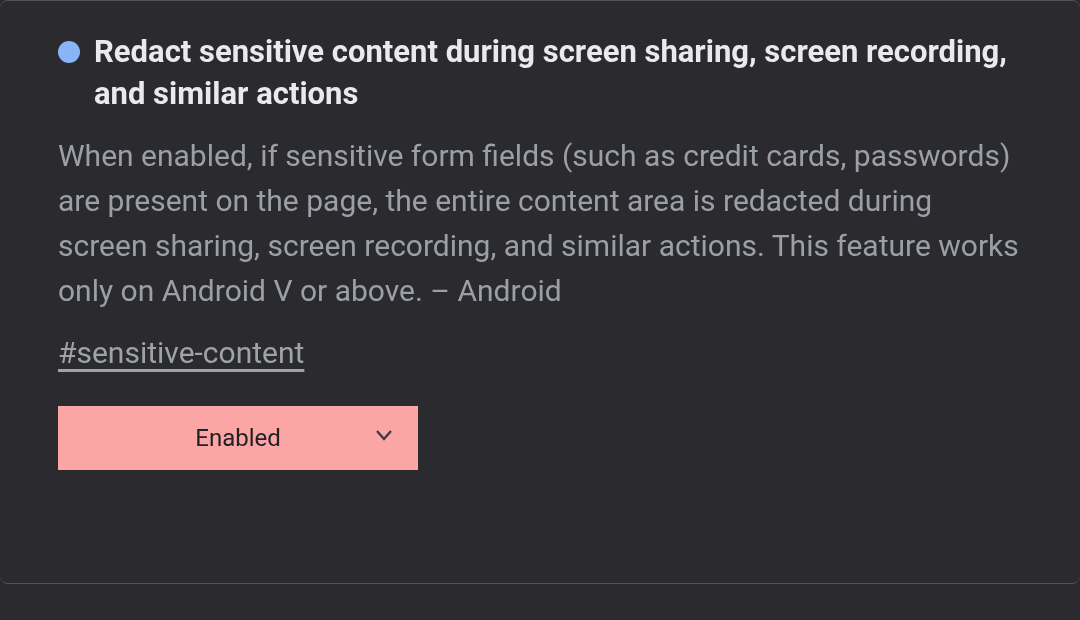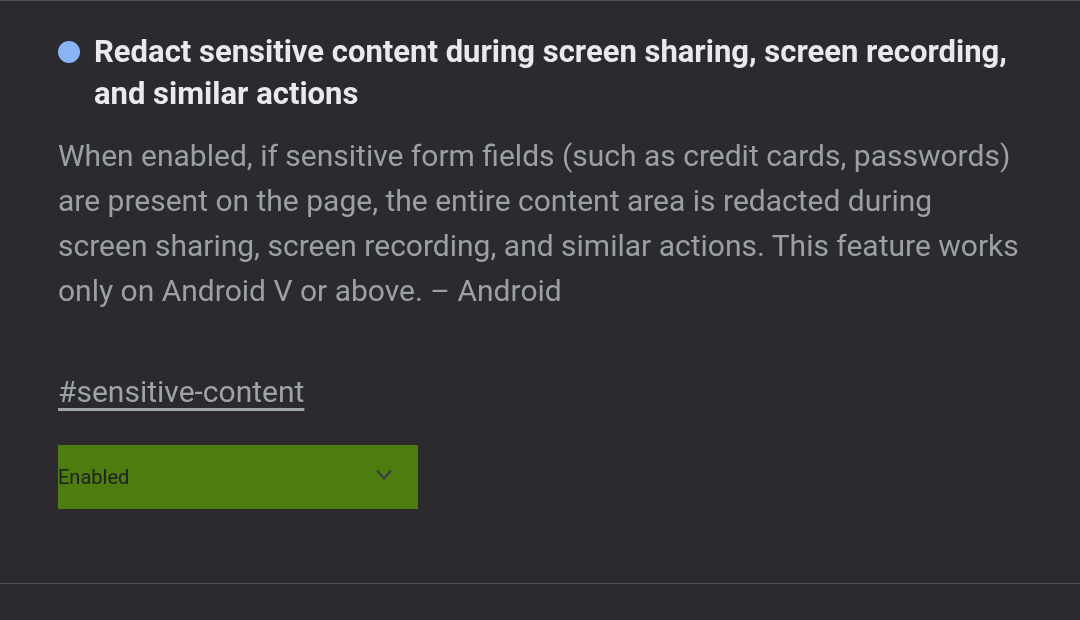--- a/index.html
+++ b/index.html
@@ -9,20 +9,21 @@
       background: #2b2b2f;
       font-family: -apple-system, BlinkMacSystemFont, "Segoe UI", Roboto, sans-serif;
       color: #e8eaed;
       overflow: hidden;
     }
     .flag-item {
       border-top: 1px solid #555;
       border-bottom: 1px solid #555;
       padding: 30px 58px 32px 58px;
       height: 584px;
+      border-radius: 8px;
     }
     .flag-title {
       font-size: 31px;
       font-weight: 700;
       color: #e8eaed;
       line-height: 1.35;
       display: flex;
       align-items: flex-start;
       gap: 14px;
       margin-bottom: 18px;
@@ -45,31 +46,31 @@
       color: #9aa0a6;
       margin-bottom: 22px;
     }
     .flag-anchor {
       font-size: 30px;
       color: #9ea3a8;
       text-decoration: underline;
       text-underline-offset: 6px;
       display: inline-block;
       margin-bottom: 36px;
-      margin-top: 39px;
     }
     .flag-select {
       width: 360px;
       height: 64px;
-      background: #4d7c0f;
+      background: #fca5a5;
       color: #202124;
-      font-size: 20px;
+      font-size: 24px;
       border: none;
       display: flex;
       align-items: center;
+      justify-content: center;
       position: relative;
       cursor: pointer;
     }
     .flag-select-label {
       text-align: center;
     }
     .chevron {
       position: absolute;
       right: 22px;
       top: 50%;

